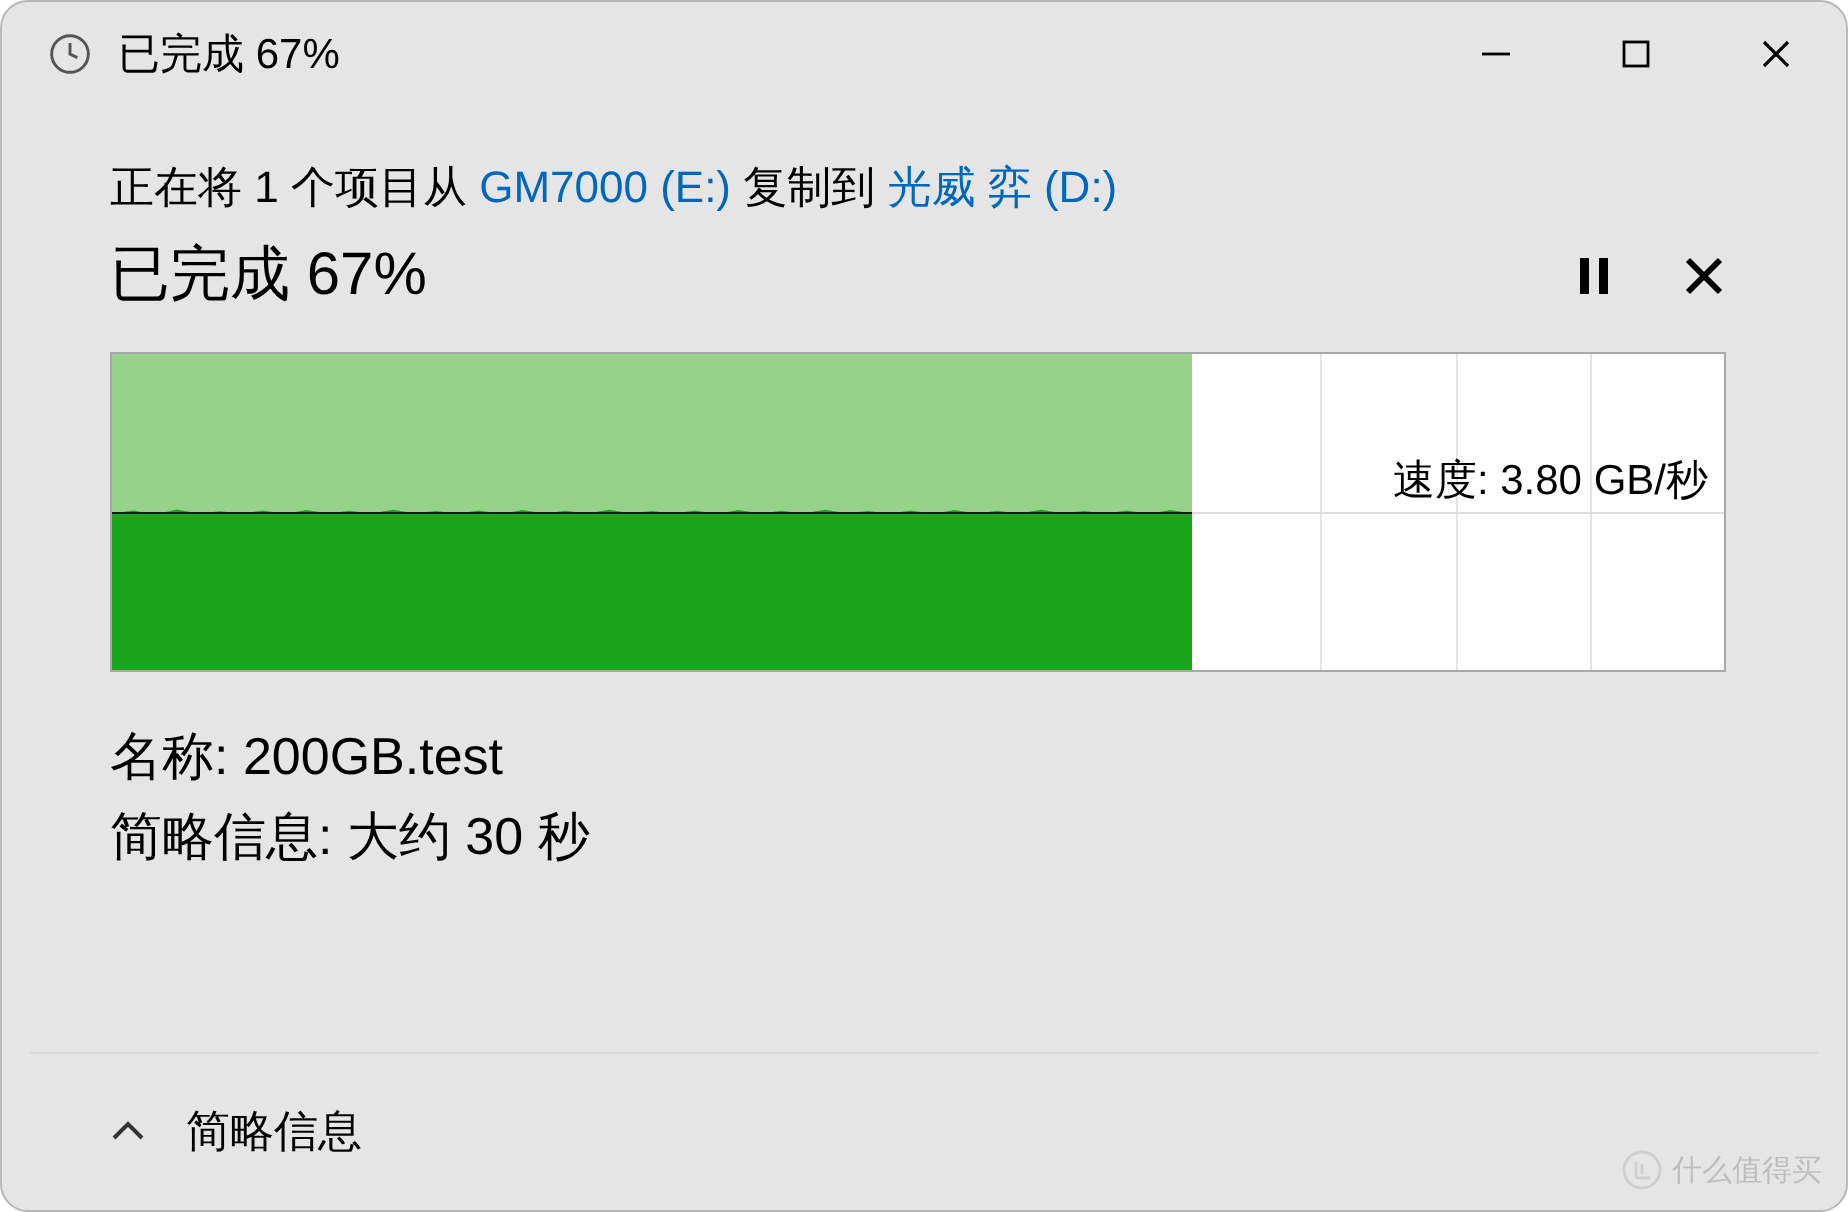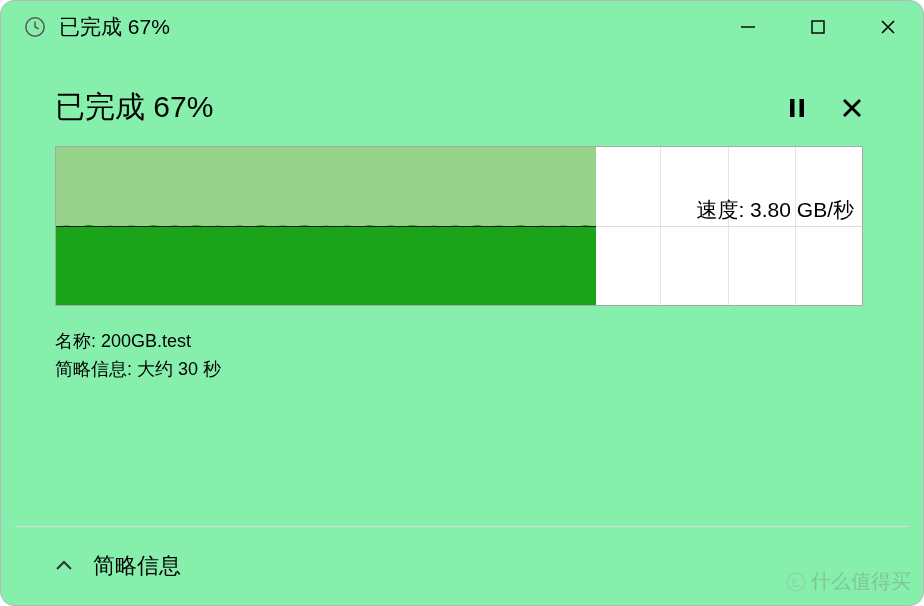--- a/index.html
+++ b/index.html
@@ -12,21 +12,21 @@
     color: #000;
     overflow: hidden;
   }
   .window {
     position: relative;
     box-sizing: border-box;
     width: 924px;
     height: 606px;
     border: 1px solid #b8b8b8;
     border-radius: 14px;
-    background: #86efac;
+    background: #e5e5e5;
   }
   
   .titlebar {
     display: flex;
     align-items: center;
     height: 52px;
     padding-left: 22px;
   }
   .titlebar .icon {
     width: 24px;
@@ -145,21 +145,21 @@
     right:8px;
     top:calc(50% - 30px);
     font-size:21px;
     color:#000;
     white-space:nowrap;
   }
 
   
   .info {
     margin-top:22px;
-    font-size:18px;
+    font-size:26px;
     line-height:1.55;
   }
 
   
   .divider {
     position:absolute;
     left:14px; right:14px;
     bottom:78px;
     border-top:1px solid #d9d9d9;
   }
@@ -176,21 +176,21 @@
 
   
   .watermark {
     position:absolute;
     right:12px;
     bottom:10px;
     display:flex;
     align-items:center;
     gap:5px;
     opacity:.35;
-    font-size:20px;
+    font-size:15px;
     color:#777;
   }
   .watermark svg { opacity:.8; }
 </style>
 </head>
 <body>
 
 <div class="window">
 
   <div class="titlebar">
@@ -215,20 +215,23 @@
       <div class="tb-btn">
         <svg width="18" height="18" viewBox="0 0 18 18">
             <path d="M3 3 L15 15 M15 3 L3 15" stroke="#000" stroke-width="1.6"></path>
           </svg>
       </div>
     </div>
   </div>
 
   <div class="body">
 
+    <div class="desc-line">
+      <span>正在将 1 个项目从 </span><span class="link">GM7000 (E:)</span><span> 复制到 </span><span class="link">光威 弈 (D:)</span>
+    </div>
 
     <div class="big-status-row">
       <div class="big-status">已完成 67%</div>
       <div class="big-controls">
         <span class="ctrl">
           <svg width="20" height="22" viewBox="0 0 20 22">
               <rect x="3" y="2" width="4.5" height="18" fill="#000"></rect>
               <rect x="12.5" y="2" width="4.5" height="18" fill="#000"></rect>
             </svg>
         </span>

